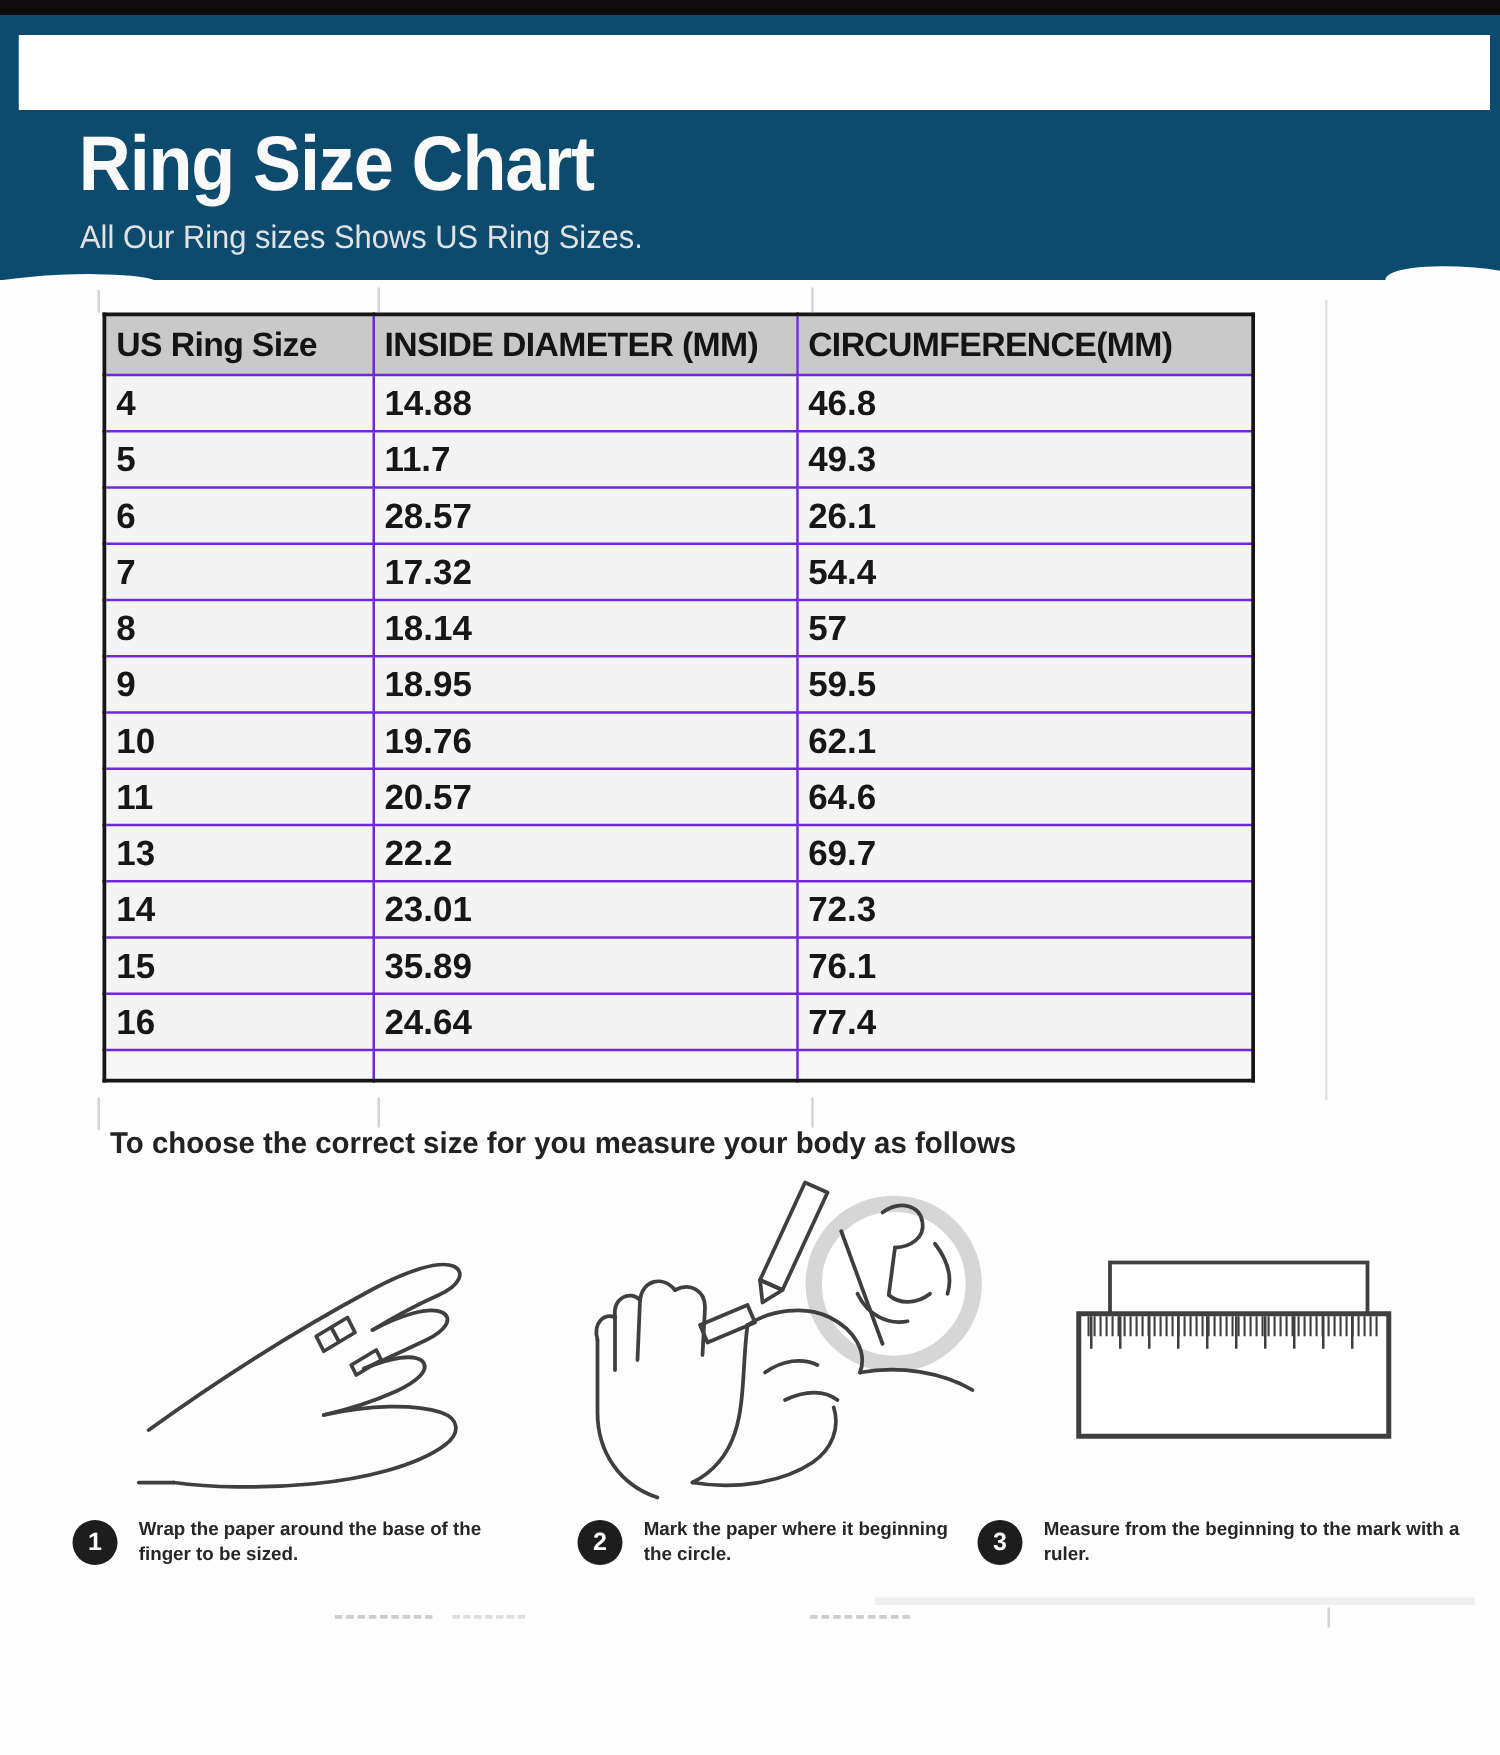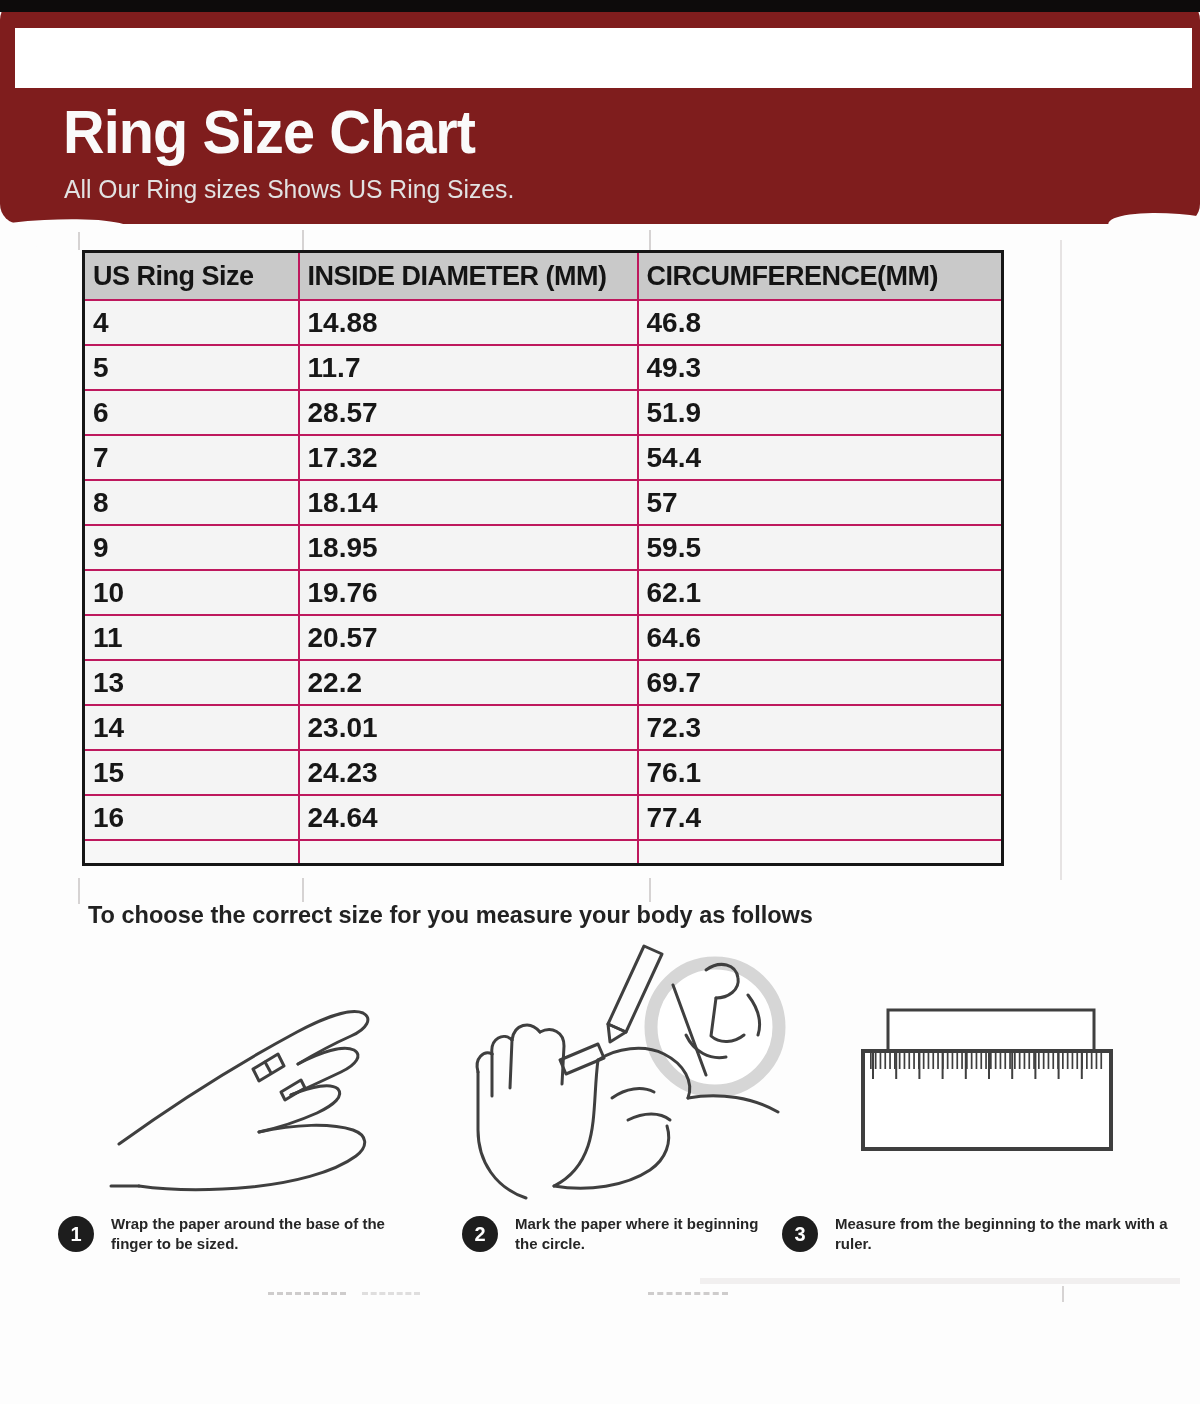--- a/index.html
+++ b/index.html
@@ -3,21 +3,21 @@
 <meta charset="utf-8">
 <style>
   html,body{margin:0;padding:0;}
   body{
     width:1200px;height:1404px;position:relative;overflow:hidden;
     background:#fdfdfd;
     font-family:"Liberation Sans","DejaVu Sans",sans-serif;
     color:#1c1c1c;
   }
   
-  .hero{position:absolute;left:0;top:0;width:1200px;height:224px;background:#7f1d1d;border-radius:20px;}
+  .hero{position:absolute;left:0;top:0;width:1200px;height:224px;background:#0c4a6e;}
   .hero-top-line{position:absolute;left:0;top:0;width:1200px;height:12px;background:#0d0b0b;}
   .hero-white-strip{position:absolute;left:15px;top:28px;width:1177px;height:60px;background:#ffffff;}
   .hero-title{
     position:absolute;left:63px;top:96px;margin:0;
     font-size:62px;font-weight:700;letter-spacing:-1px;color:#fafafa;
     transform:scaleX(0.93);transform-origin:left center;white-space:nowrap;
   }
   .hero-subtitle{
     position:absolute;left:64px;top:174px;margin:0;
     font-size:26px;font-weight:400;color:#e2e2e2;
@@ -27,21 +27,21 @@
   .tear-left{left:-40px;top:220px;width:170px;height:26px;transform:rotate(-3deg);}
   .tear-left2{left:96px;top:226px;width:90px;height:13px;}
   .tear-right{left:1108px;top:214px;width:140px;height:32px;transform:rotate(5deg);}
   
   table.ring-table{
     position:absolute;left:82px;top:250px;width:919px;
     border-collapse:collapse;table-layout:fixed;
     border:3px solid #161616;
   }
   .ring-table th,.ring-table td{
-    border:2px solid #be185d;
+    border:2px solid #6d28d9;
     font-weight:700;text-align:left;padding:0 0 0 8px;
     white-space:nowrap;overflow:hidden;
   }
   .ring-table th{background:#c9c9c9;height:46px;font-size:27px;letter-spacing:-0.5px;color:#141414;}
   .ring-table td{background:#f4f4f4;height:43px;font-size:28px;color:#171717;}
   .ring-table tr.blank td{height:22px;background:#f7f7f7;}
   
   .vline{position:absolute;background:#d6d3d3;width:2px;}
   .vline.lighter{background:#e6e3e3;}
   .dashes{position:absolute;height:0;border-top:3px dashed #a8a5a5;opacity:.55;}
@@ -108,21 +108,21 @@
         <td>46.8</td>
       </tr>
     <tr>
         <td>5</td>
         <td>11.7</td>
         <td>49.3</td>
       </tr>
     <tr>
         <td>6</td>
         <td>28.57</td>
-        <td>51.9</td>
+        <td>26.1</td>
       </tr>
     <tr>
         <td>7</td>
         <td>17.32</td>
         <td>54.4</td>
       </tr>
     <tr>
         <td>8</td>
         <td>18.14</td>
         <td>57</td>
@@ -147,21 +147,21 @@
         <td>22.2</td>
         <td>69.7</td>
       </tr>
     <tr>
         <td>14</td>
         <td>23.01</td>
         <td>72.3</td>
       </tr>
     <tr>
         <td>15</td>
-        <td>24.23</td>
+        <td>35.89</td>
         <td>76.1</td>
       </tr>
     <tr>
         <td>16</td>
         <td>24.64</td>
         <td>77.4</td>
       </tr>
     <tr class="blank">
         <td></td>
         <td></td>

